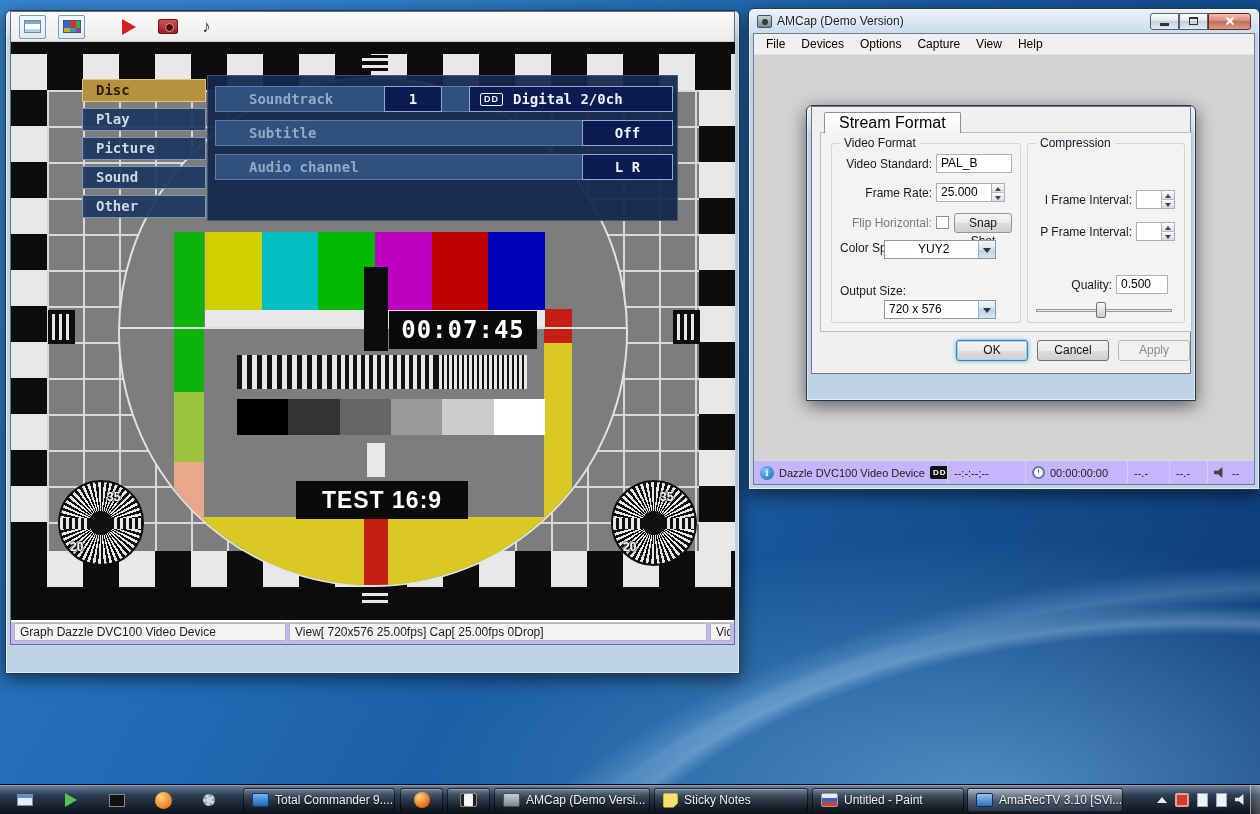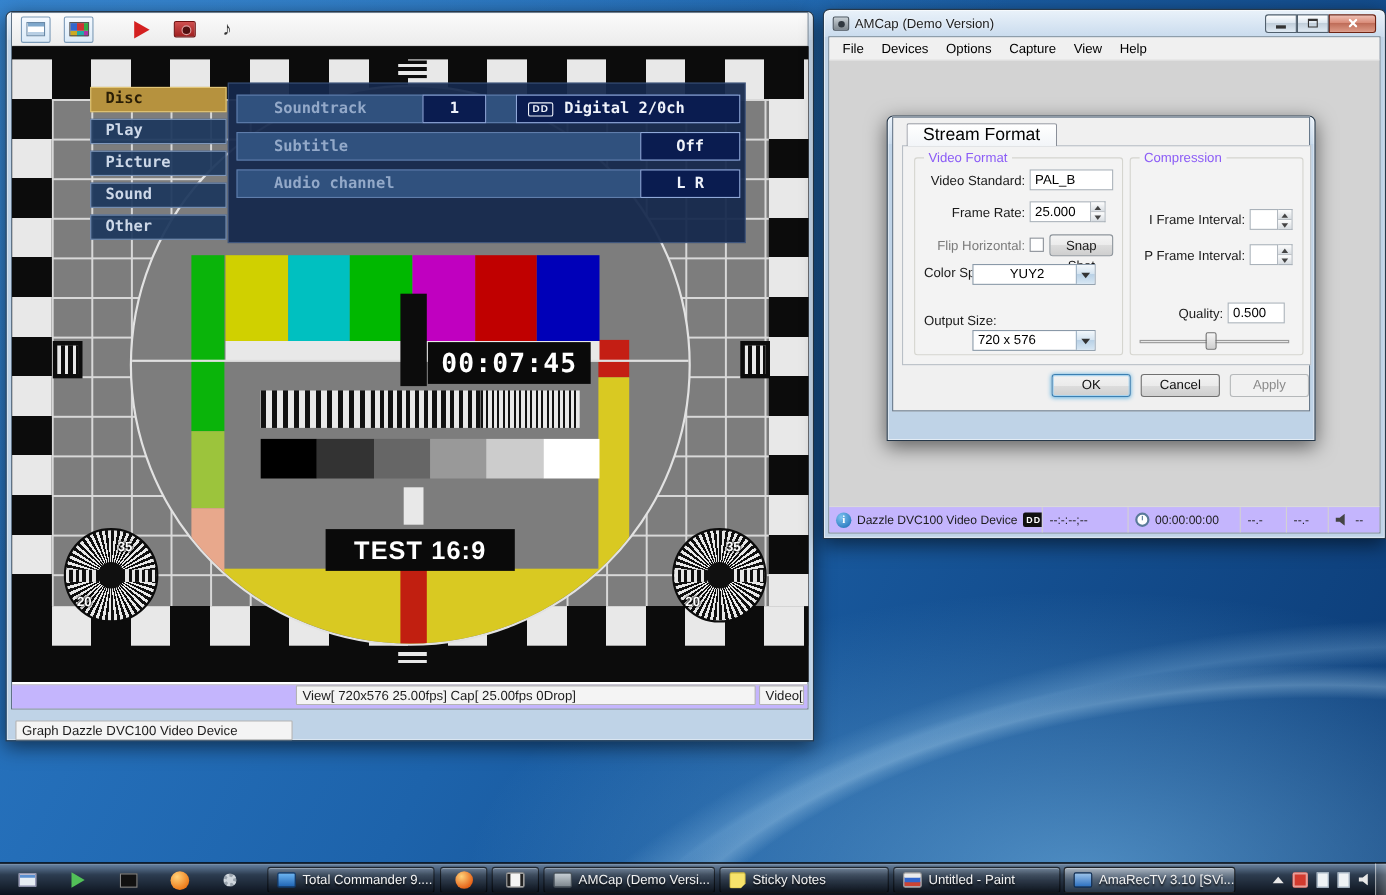--- a/index.html
+++ b/index.html
@@ -135,21 +135,21 @@
   .dvd-v2 { left:253px; width:204px; justify-content:flex-start; padding:0 10px; gap:10px; }
   .dvd-vr { left:366px; width:91px; }
   .dd-logo { border:1px solid #eef2fa; border-radius:2px; font:bold 9px "Liberation Sans",sans-serif;
     line-height:11px; padding:0 3px; letter-spacing:1px; }
 
   
   .sbar { background:#c4b5fd; display:flex; align-items:flex-start; font-size:12px; color:#1c1c1c; }
   .amarec-sbar { height:22px; border-top:1px solid #c8c8c8; flex:none; margin-top:auto; }
   .amarec-sbar .cell { height:18px; line-height:17px; border:1px solid #b4b4b4; border-radius:1px;
     margin-left:3px; padding:0 5px; white-space:nowrap; overflow:hidden; background:#f4f4f4; }
-  .cell.c1 { width:252px;margin-top:32px; } .cell.c2 { width:418px; } .cell.c3 { flex:1; margin-right:3px; }
+  .cell.c1 { width:272px; } .cell.c2 { width:418px; } .cell.c3 { flex:1; margin-right:3px; }
 
   
   .amcap { left:748px; top:8px; width:512px; height:482px; z-index:10; }
   .amcap .win-inner { border:1px solid #6b7e8f; display:flex; flex-direction:column; }
   .ico-amcap { background:linear-gradient(#c8d0d6,#7d868d); border:1px solid #49525a; position:relative; }
   .ico-amcap::after { content:""; position:absolute; left:4px; top:3px; width:6px; height:6px; border-radius:50%; background:#303840; }
   .menubar { height:21px; display:flex; align-items:center; padding-left:4px; font-size:12px; background:#f0f0f0; border-bottom:1px solid #e3e3e3; flex:none; }
   .mi { padding:3px 8px; }
   .amcap-client { flex:1; background:#d3d3d3; }
   .amcap-sbar { height:24px; border-top:1px solid #dadada; font-size:11px; flex:none; }
@@ -168,21 +168,21 @@
   .props { left:806px; top:105px; width:390px; height:296px; z-index:20; }
   .props .titlebar { height:22px; padding-left:14px; }
   .props-body { position:relative; background:#f0f0f0; border:1px solid #67788a; height:calc(100% - 22px); }
   .tab { position:absolute; left:12px; top:5px; height:21px; padding:0 14px; font-size:16px; line-height:20px;
     background:linear-gradient(#ffffff,#f2f5f8); border:1px solid #8a8f99; border-bottom:none; border-radius:2px 2px 0 0; z-index:2; }
   .tabpanel { position:absolute; left:8px; top:25px; width:372px; height:200px; background:#f3f3f3;
     border:1px solid #b9bfc6; z-index:1; }
   .grp { position:absolute; border:1px solid #d5d5cf; border-radius:3px; }
   .grp-vf { left:10px; top:10px; width:190px; height:180px; }
   .grp-cm { left:206px; top:10px; width:158px; height:180px; }
-  .grp-cap { position:absolute; top:-8px; left:8px; background:#f3f3f3; padding:0 4px; font-size:12px; color:#8b5cf6; }
+  .grp-cap { position:absolute; top:-8px; left:8px; background:#f3f3f3; padding:0 4px; font-size:12px; color:#0f172a; }
   .rlab,.llab { position:absolute; font-size:12px; color:#1a1a1a; white-space:nowrap; }
   .rlab { text-align:right; }
   .dim-lab { color:#7b7b7b; }
   .field { position:absolute; height:19px; background:#fff; border:1px solid #aab2ba; font-size:12px;
     line-height:17px; padding:0 4px; overflow:hidden; }
   .spin { position:absolute; width:13px; height:19px; border:1px solid #aab2ba; border-left:none; display:flex; flex-direction:column; }
   .spin span { flex:1; background:linear-gradient(#fdfdfd,#d8dde2); border-bottom:1px solid #b8bec4; position:relative; }
   .spin span:last-child { border-bottom:none; }
   .spin span::after { content:""; position:absolute; left:3px; top:3px; border-left:3px solid transparent; border-right:3px solid transparent; }
   .spin .up::after { border-bottom:4px solid #444; }

